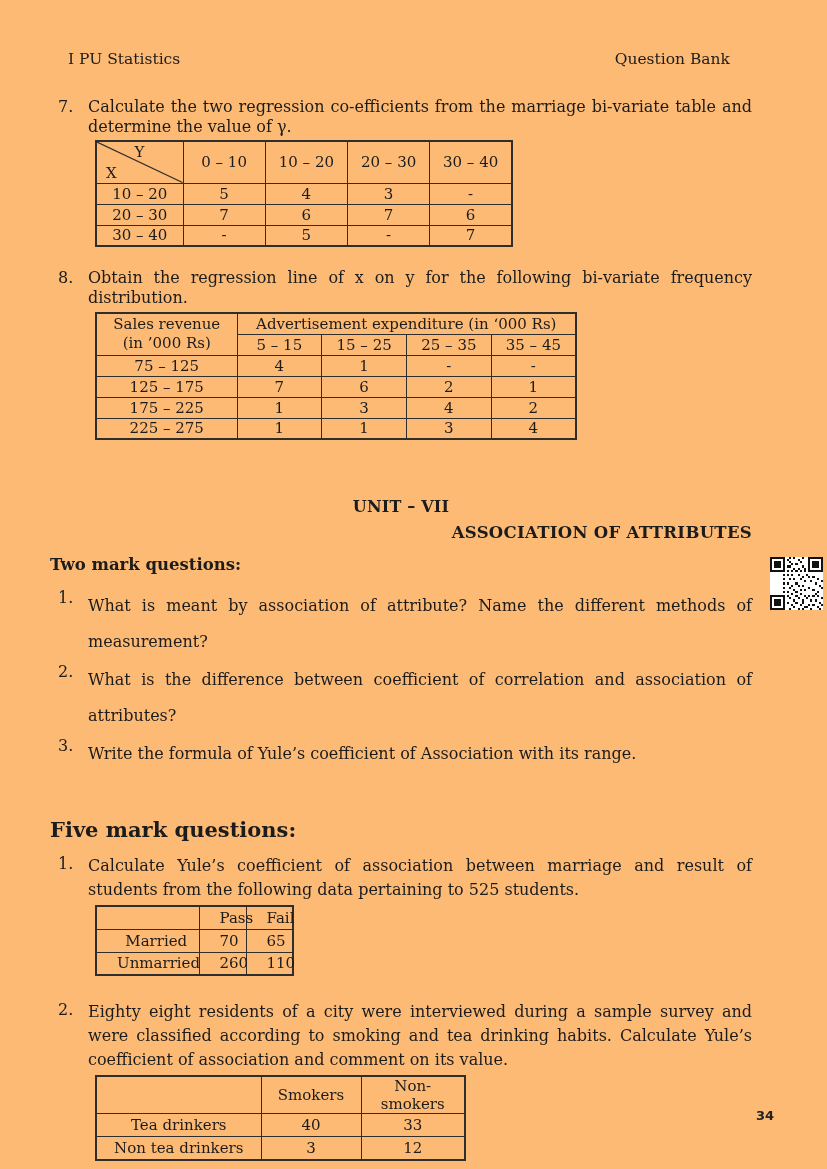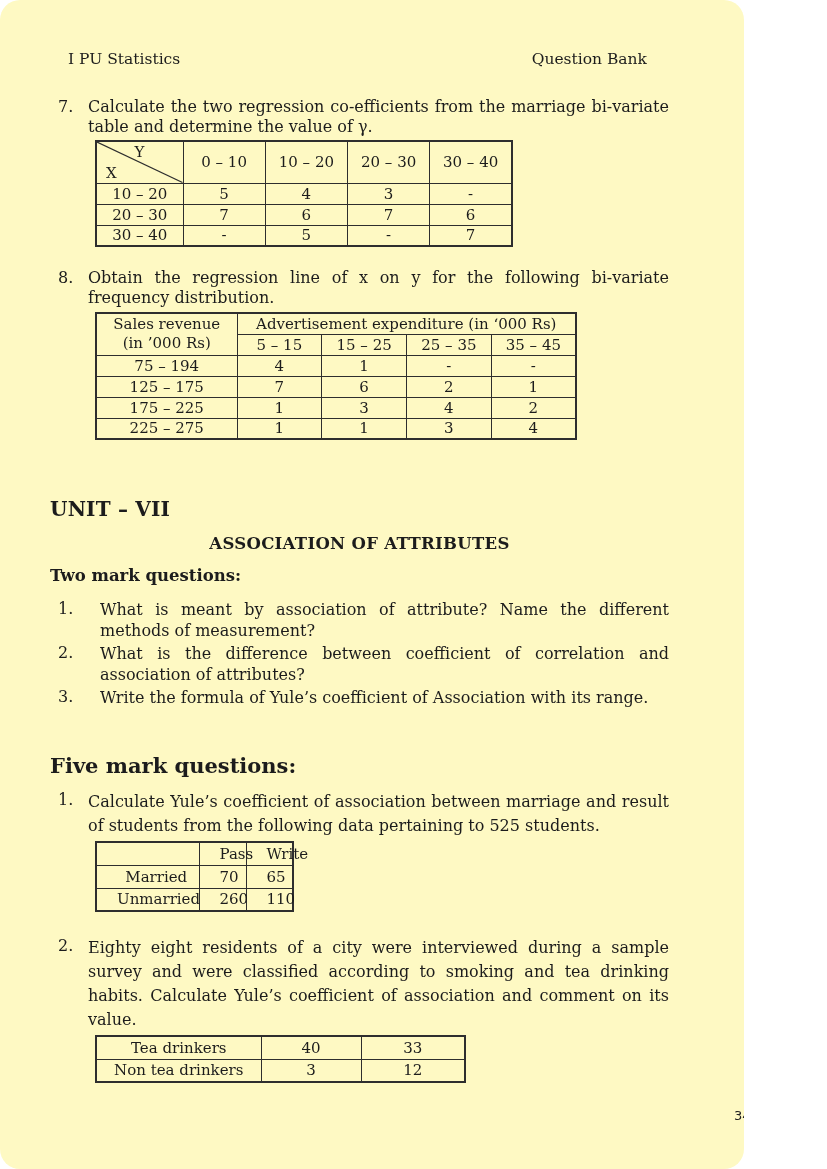--- a/index.html
+++ b/index.html
@@ -1,24 +1,23 @@
 <!DOCTYPE html>
 <html><head>
 <meta charset="utf-8">
 <style>
   * { margin:0; padding:0; box-sizing:border-box; }
   html,body { background:#ffffff; }
   .page {
     position:relative;
-    width:744px; height:1169px;
-    background:#fef9c3;
+    width:827px; height:1169px;
+    background:#fdba74;
     font-family:"DejaVu Serif", serif;
     color:#1c1c1c;
     overflow:hidden;
-    border-radius:20px;
   }
   .content { padding:50px 75px 0 50px; }
 
   
   .doc-header { display:flex; justify-content:space-between; margin:0 22px 0 18px; font-size:15.5px; }
 
   
   .q-row { display:flex; }
   .q-num { flex:0 0 38px; padding-left:8px; font-size:16px; }
   .q-text { flex:1; font-size:16px; line-height:20px; text-align:justify; }
@@ -41,28 +40,28 @@
   .corner-y { position:absolute; top:1px; left:44%; font-size:15px; }
   .corner-x { position:absolute; bottom:1px; left:9px; font-size:15px; }
 
   
   .t2 { margin:4px 0 12px 45px; table-layout:fixed; width:482px; }
   .t2 td { height:21px; }
   .t2 col.c0 { width:141px; }
   .t2 .subline { line-height:19px; }
 
   
-  .unit-title { margin-top:57px; font-weight:bold; font-size:20px; letter-spacing:.2px; }
-  .unit-subtitle { margin-top:13px; text-align:center; font-weight:bold; font-size:16.5px; letter-spacing:.3px; }
+  .unit-title { margin-top:57px; text-align:center; font-weight:bold; font-size:16px; letter-spacing:.2px; }
+  .unit-subtitle { margin-top:7px; text-align:right; font-weight:bold; font-size:16.5px; letter-spacing:.3px; }
   .section-heading { margin-top:13px; font-weight:bold; font-size:16.5px; }
 
   
   .tm-list { margin-top:14px; }
   .tm-item { display:flex; margin-bottom:2px; }
-  .tm-item .q-text { line-height:21px;margin-left:12px; }
+  .tm-item .q-text { line-height:36px; }
 
   
   .fm-heading { margin-top:45px; font-weight:bold; font-size:21px; }
   .fm-item1 { margin-top:12px; }
   .fm-item1 .q-text { line-height:23.5px; }
   .fm-item2 { margin-top:24px; }
   .fm-item2 .q-text { line-height:24px; }
 
   
   .t3 { margin:4px 0 0 45px; table-layout:fixed; width:199px; }
@@ -74,22 +73,22 @@
   .t4 { margin:3px 0 0 45px; table-layout:fixed; width:371px; }
   .t4 td { height:23px; }
   .t4 col.c0 { width:165px; }
   .t4 col.c1 { width:100px; }
 
   
   .qr { position:absolute; left:768px; top:557px; width:57px; height:53px; }
 
   
   .page-num {
-    position:absolute; left:734px; top:1108px;
-    font-family:"DejaVu Sans", sans-serif; font-size:13px; font-weight:400; color:#222;
+    position:absolute; left:756px; top:1108px;
+    font-family:"DejaVu Sans", sans-serif; font-size:13px; font-weight:700; color:#222;
   }
 </style>
 </head>
 <body>
 
 <div class="page">
   <div class="content">
 
     <div class="doc-header">
       <span>I PU Statistics</span>
@@ -169,21 +168,21 @@
           </td>
           <td colspan="4">Advertisement expenditure (in ‘000 Rs)</td>
         </tr>
         <tr>
           <td>5 – 15</td>
           <td>15 – 25</td>
           <td>25 – 35</td>
           <td>35 – 45</td>
         </tr>
         <tr>
-          <td>75 – 194</td>
+          <td>75 – 125</td>
           <td>4</td>
           <td>1</td>
           <td>-</td>
           <td>-</td>
         </tr>
         <tr>
           <td>125 – 175</td>
           <td>7</td>
           <td>6</td>
           <td>2</td>
@@ -236,21 +235,21 @@
     <table class="t3">
       <colgroup>
           <col class="c0">
           <col>
           <col>
         </colgroup>
       <tbody>
           <tr>
         <td></td>
         <td>Pass</td>
-        <td>Write</td>
+        <td>Fail</td>
       </tr>
       <tr>
         <td>Married</td>
         <td class="num">70</td>
         <td class="num">65</td>
       </tr>
       <tr>
         <td>Unmarried</td>
         <td class="num">260</td>
         <td class="num">110</td>
@@ -263,20 +262,25 @@
       <div class="q-text">Eighty eight residents of a city were interviewed during a sample survey and were classified according to smoking and tea drinking habits. Calculate Yule’s coefficient of association and comment on its value.</div>
     </div>
 
     <table class="t4">
       <colgroup>
           <col class="c0">
           <col class="c1">
           <col>
         </colgroup>
       <tbody>
+          <tr>
+        <td></td>
+        <td>Smokers</td>
+        <td>Non-smokers</td>
+      </tr>
       <tr>
         <td>Tea drinkers</td>
         <td>40</td>
         <td>33</td>
       </tr>
       <tr>
         <td>Non tea drinkers</td>
         <td>3</td>
         <td>12</td>
       </tr>

